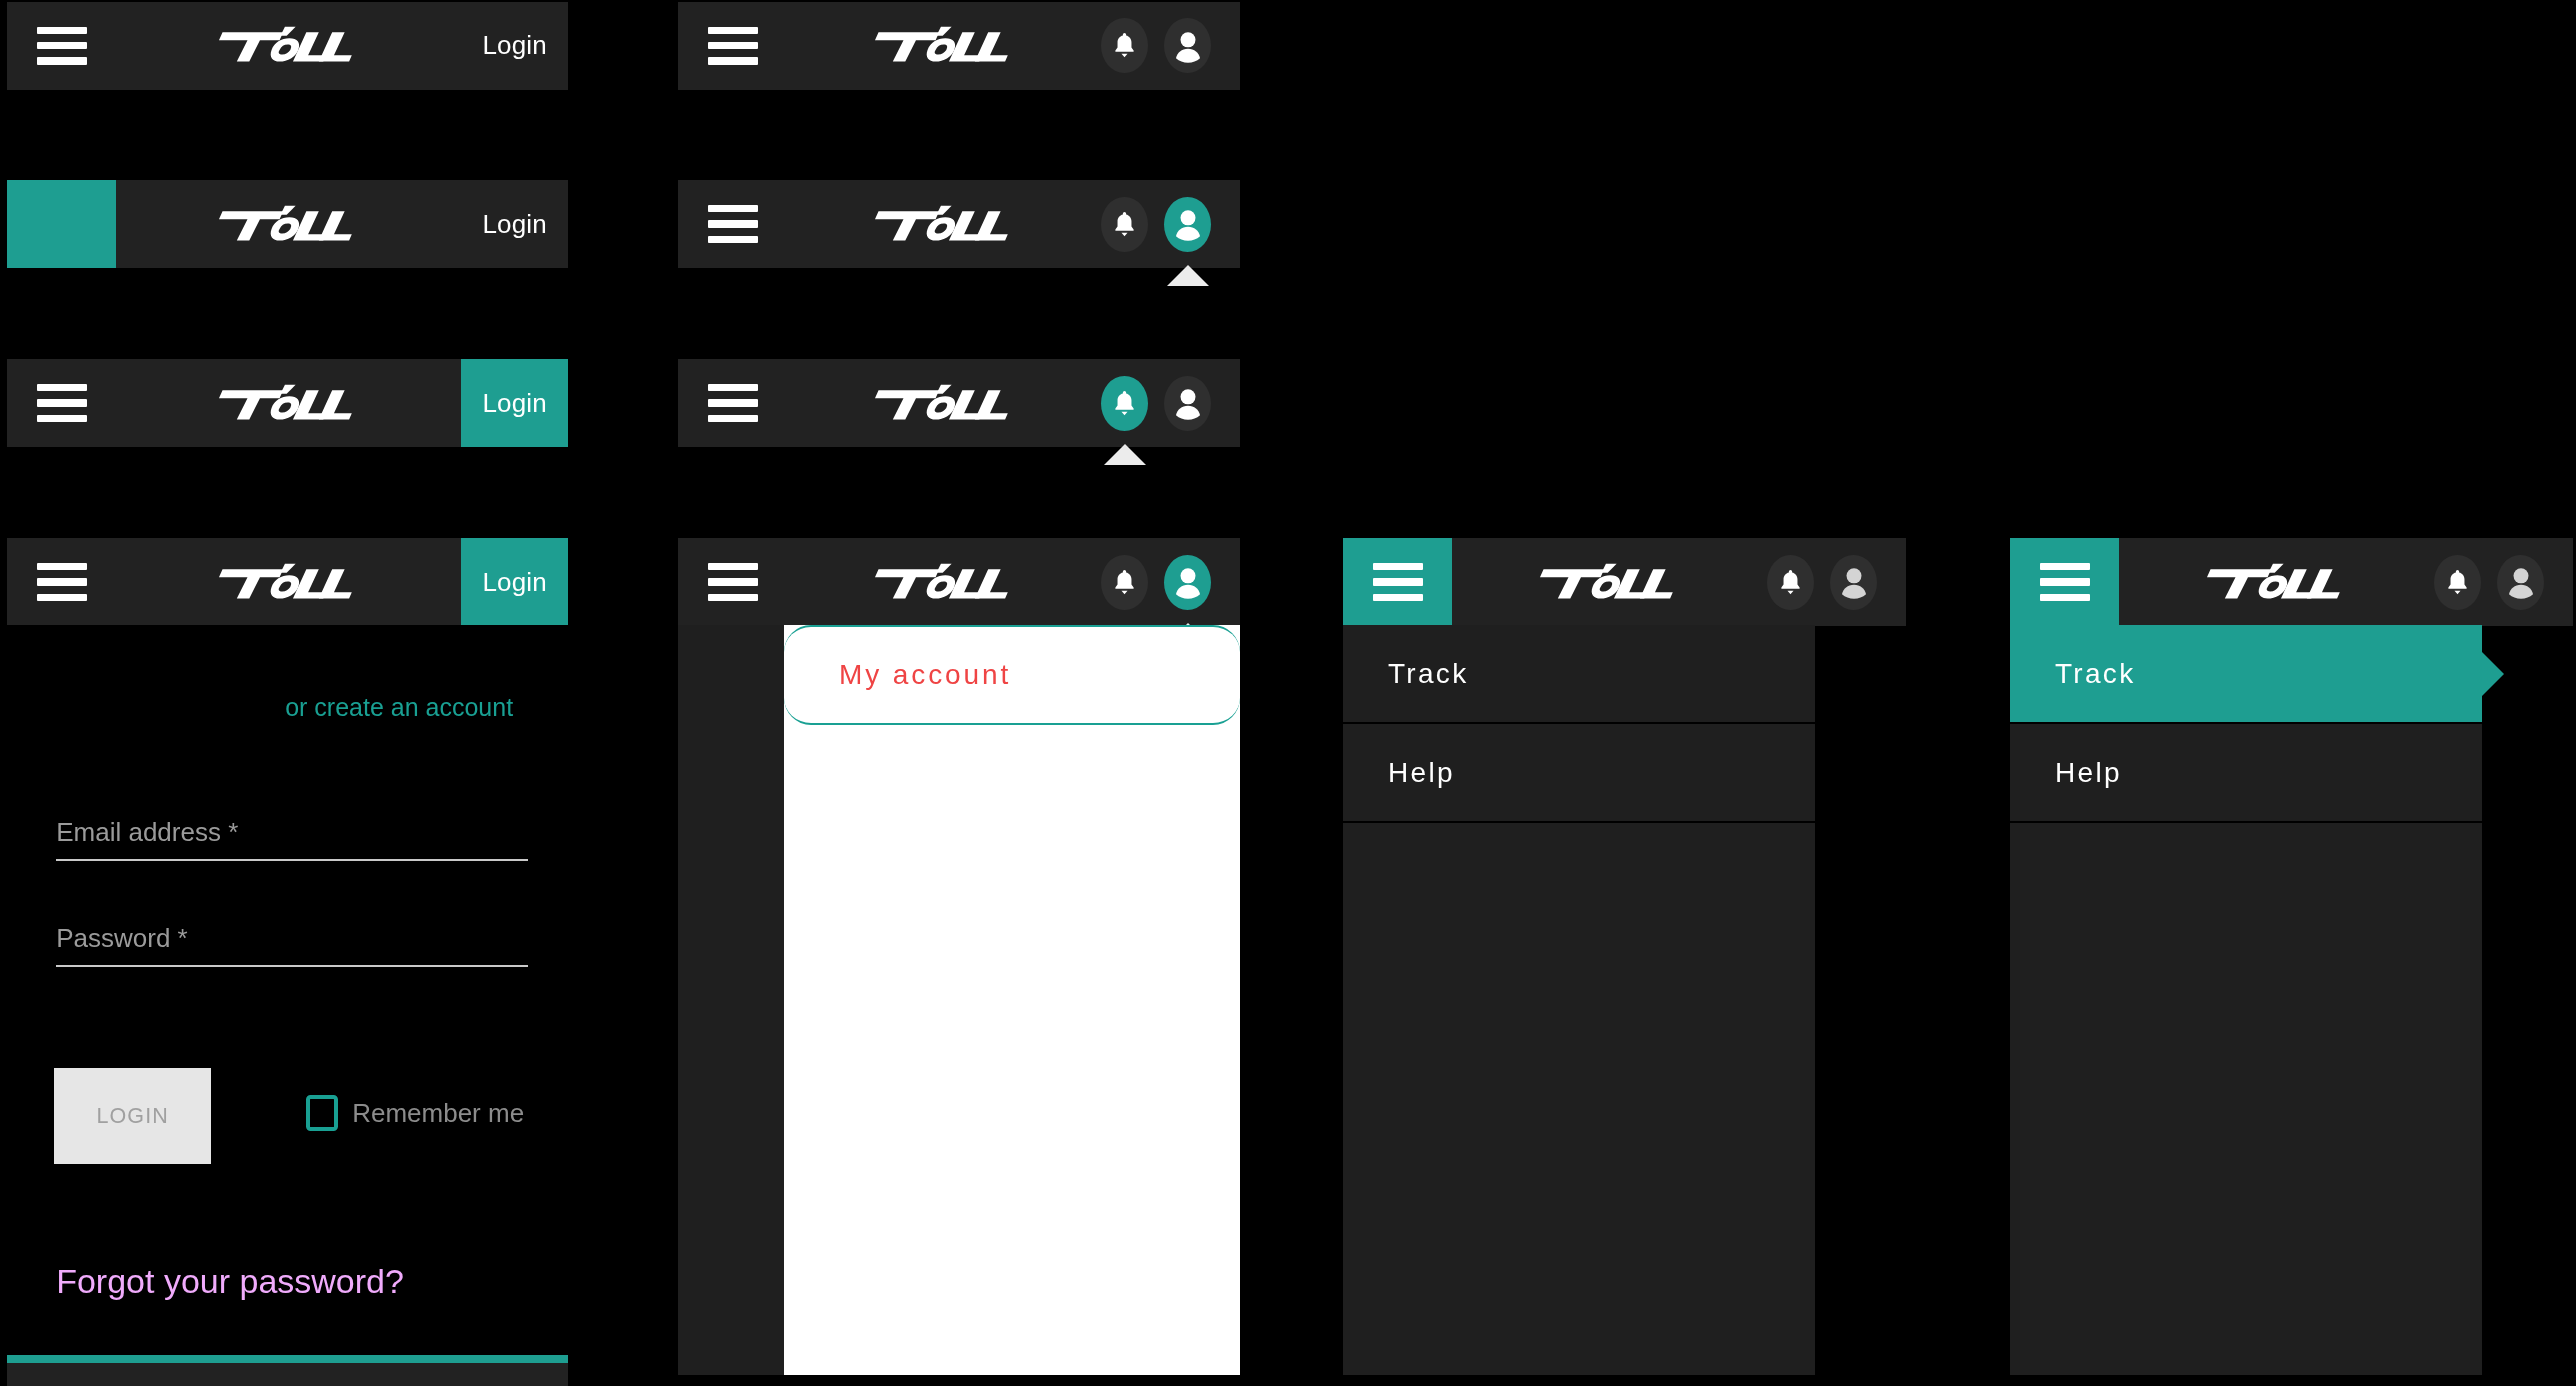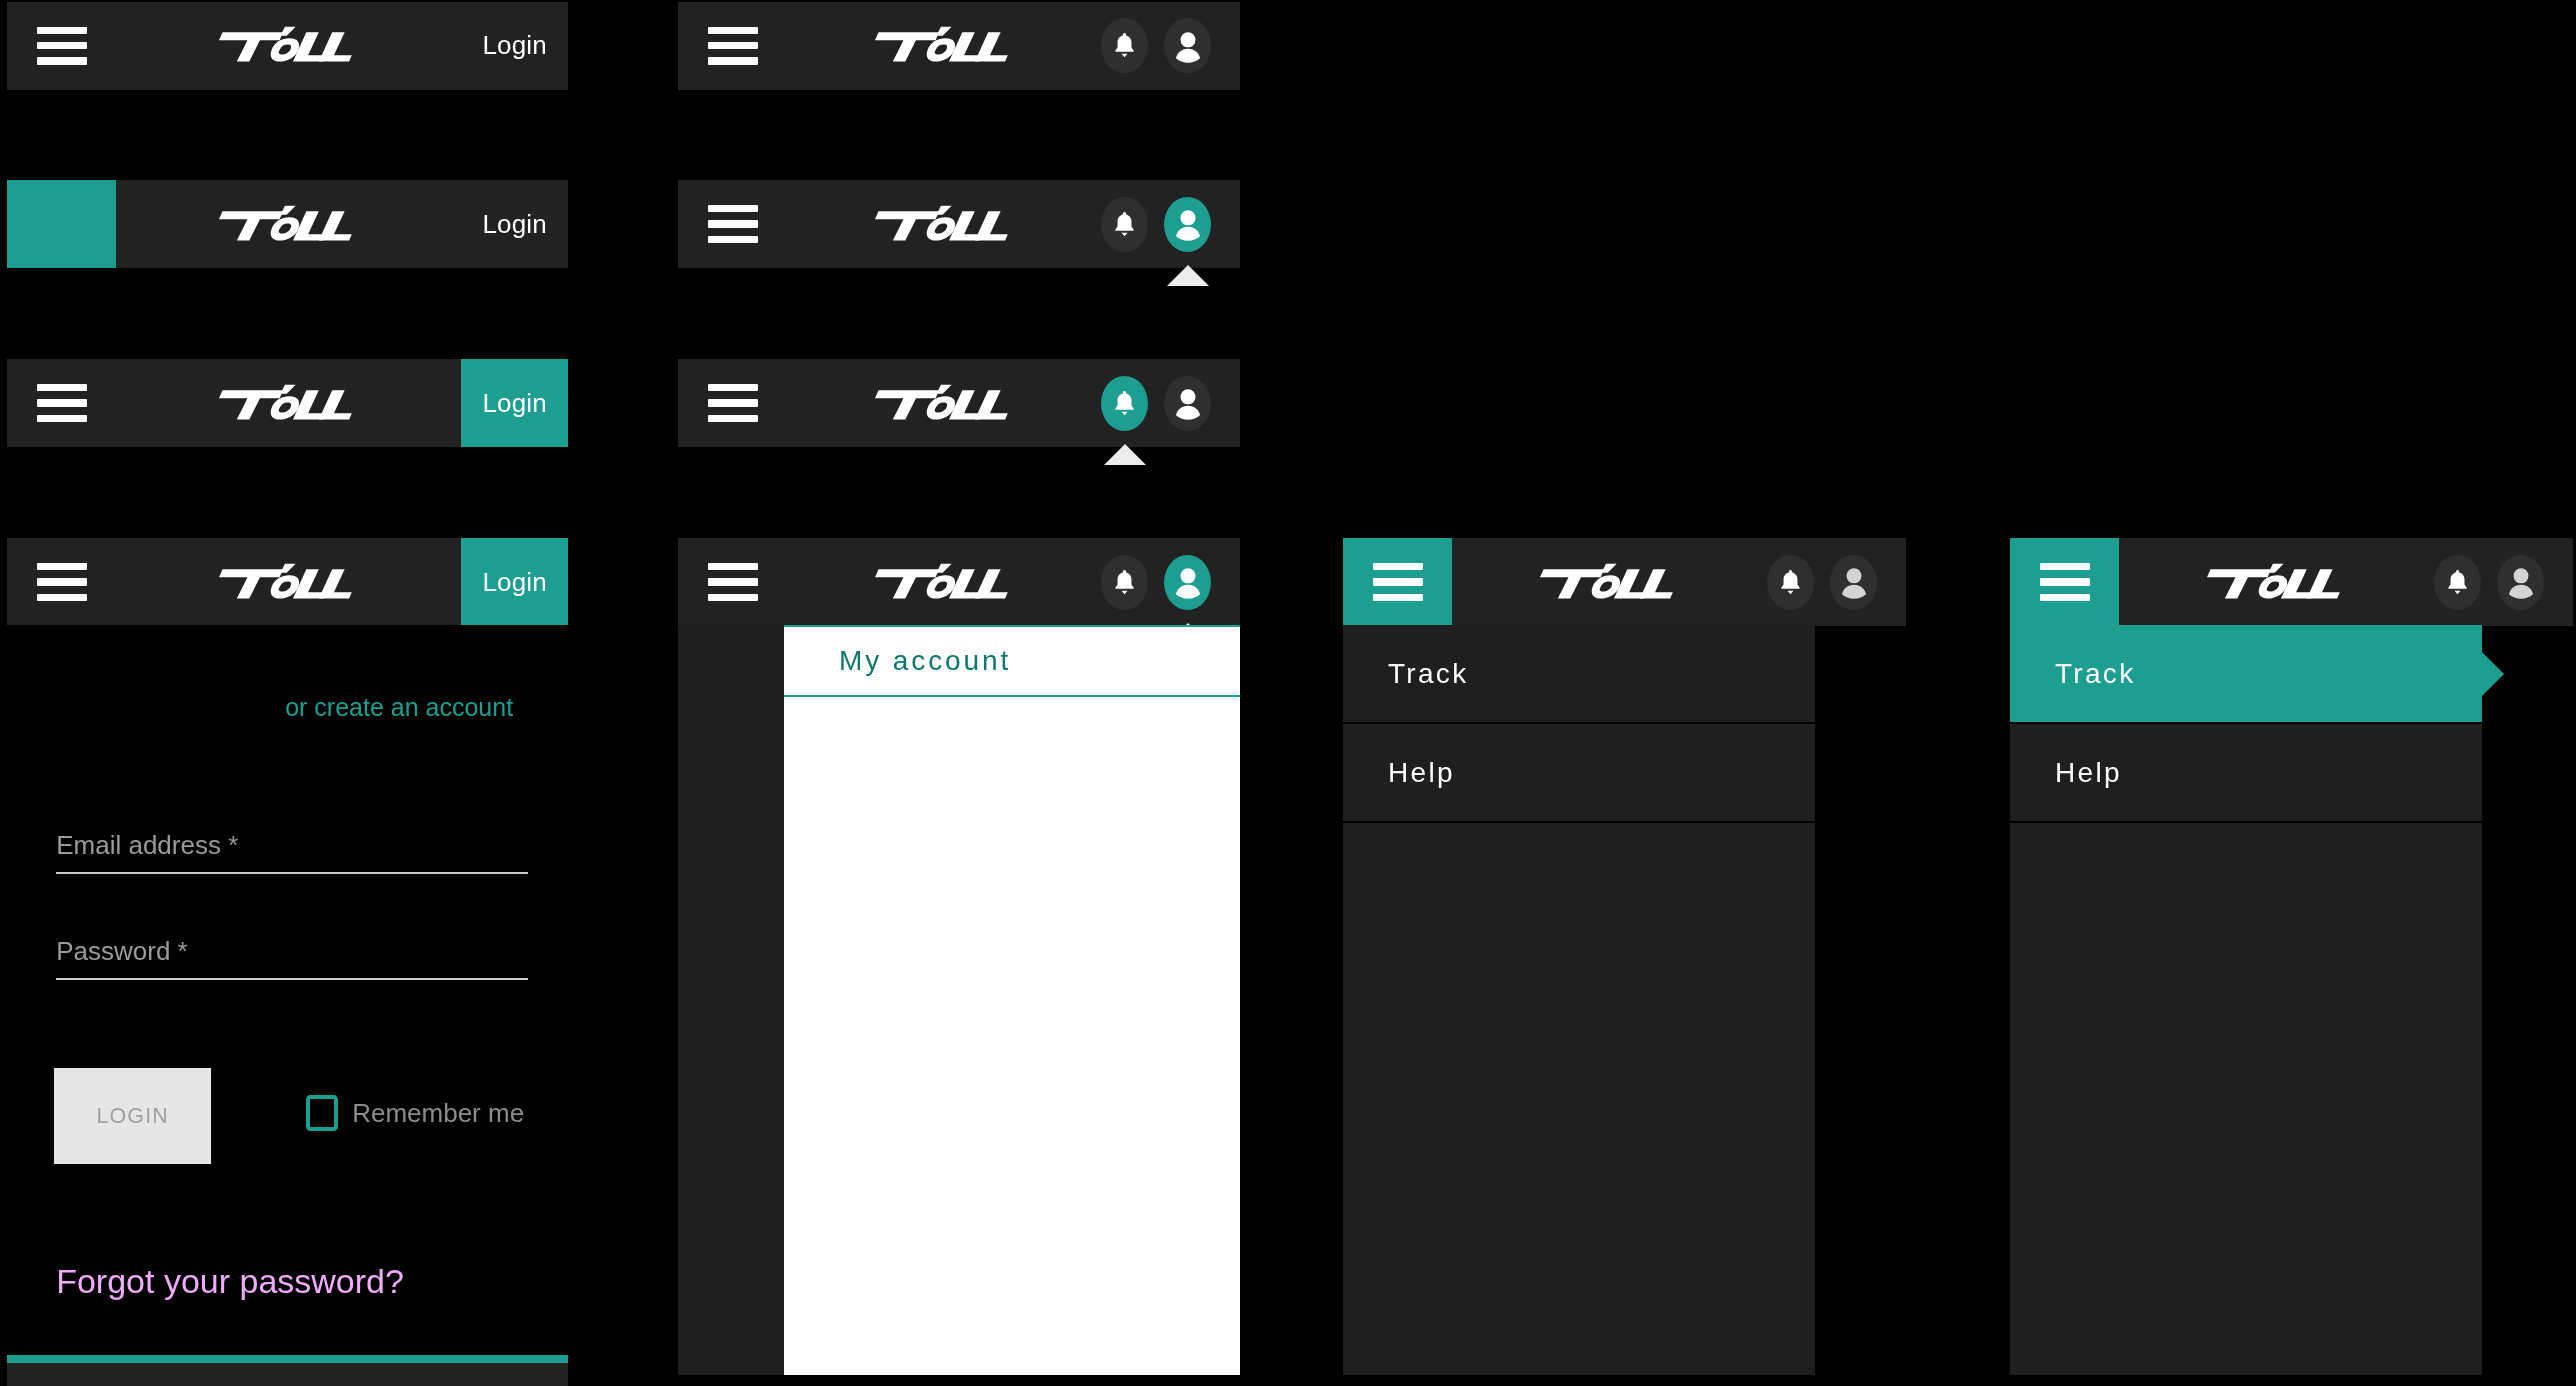--- a/index.html
+++ b/index.html
@@ -87,21 +87,20 @@
   }
   .field {
     position: absolute;
     width: 472px;
   }
   .field .lbl {
     color: #9b9b9b;
     font-size: 26px;
     padding-bottom: 10.7px;
     display: block;
-    margin-top: 13px;
   }
   .field .rule { height: 2.7px; background: #c9c9c9; }
 
   .loginsubmit {
     position: absolute;
     width: 157px; height: 96px;
     background: #e6e6e6;
     color: #a0a0a0;
     font-size: 21.5px;
     letter-spacing: 1.1px;
@@ -133,27 +132,28 @@
     border-top: 8px solid #1e9e91;
   }
 
   
   .dropdown {
     position: absolute;
     background: #ffffff;
   }
   .dditem {
     border-bottom: 2.7px solid #19a093;
-    color: #0f766e;
+    color: #ef4444;
     font-size: 28px;
     letter-spacing: 2.9px;
     padding-left: 55px;
     display: flex; align-items: center;
-    height: 72px;
-    cursor: pointer;
+    height: 100px;
+    cursor: pointer;
+    border-radius: 27px;
   }
   .dditem.first { border-top: 2.7px solid #19a093; }
 
   
   .navmenu { position: absolute; background: #1f1f1f; }
   .navitem {
     position: relative;
     height: 99px;
     display: flex; align-items: center;
     padding-left: 45px;

